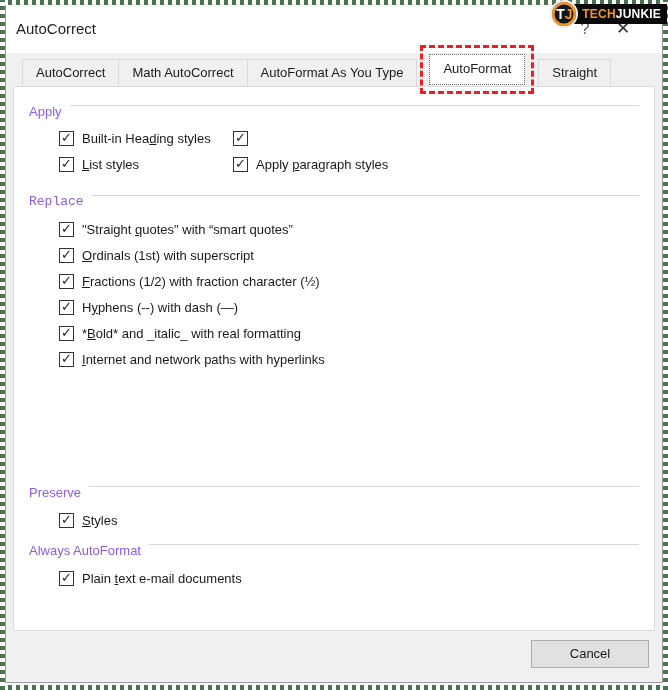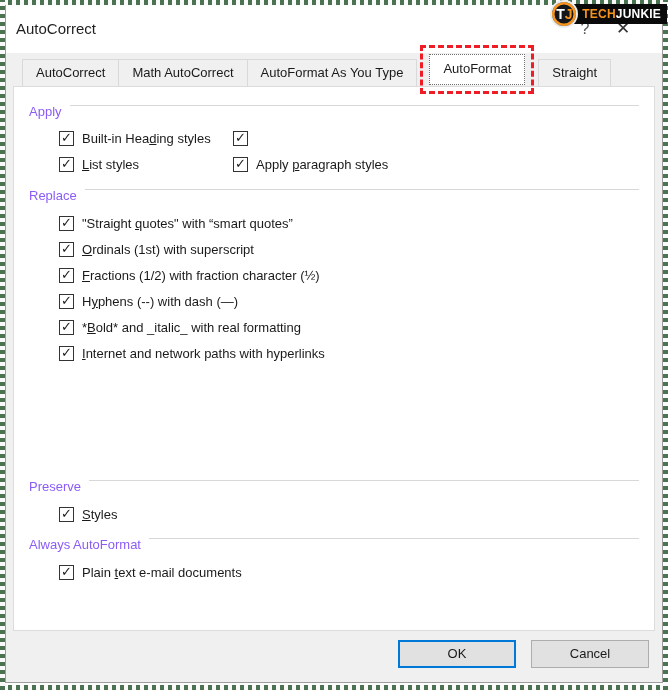--- a/index.html
+++ b/index.html
@@ -63,21 +63,21 @@
     background: #ffffff;
     border: 1px solid #dcdcdc;
     height: 545px; flex: none;
     padding: 0 15px;
     position: relative; z-index: 1;
   }
 
   .sec-header { display: flex; align-items: flex-start; font-size: 13px; color: #8b5cf6; }
   .sec-header .line { flex: 1; border-top: 1px solid #d8d8d8; margin-left: 8px; position: relative; top: 1px; }
   .mt-apply    { margin-top: 17px; }
-  .mt-replace  { margin-top: 16px; }
+  .mt-replace  { margin-top: 22px; font-family: Liberation Mono, monospace; }
   .mt-preserve { margin-top: 118px; }
   .mt-always   { margin-top: 15px; }
 
   .apply-grid {
     display: grid; grid-template-columns: 174px auto;
     justify-content: start; row-gap: 11px;
     margin: 12px 0 0 30px;
   }
   .cb-list { margin: 13px 0 0 30px; }
   .cb-list .cb-row { margin-bottom: 11px; }
@@ -256,21 +256,20 @@
             <span class="box">
                 <span class="check">✓</span>
               </span>
             <span class="lbl"><span>Plain </span><u>t</u><span>ext e-mail documents</span></span>
           </div>
         </div>
 
       </div>
 
       <div class="footer">
-        <button class="btn ok">OK</button>
         <button class="btn">Cancel</button>
       </div>
 
     </div>
   </div>
 
   <div class="logo">
     <div class="logo-circle">
       <span class="tj"><span class="tj-t">T</span><span class="tj-j">J</span></span>
     </div>

